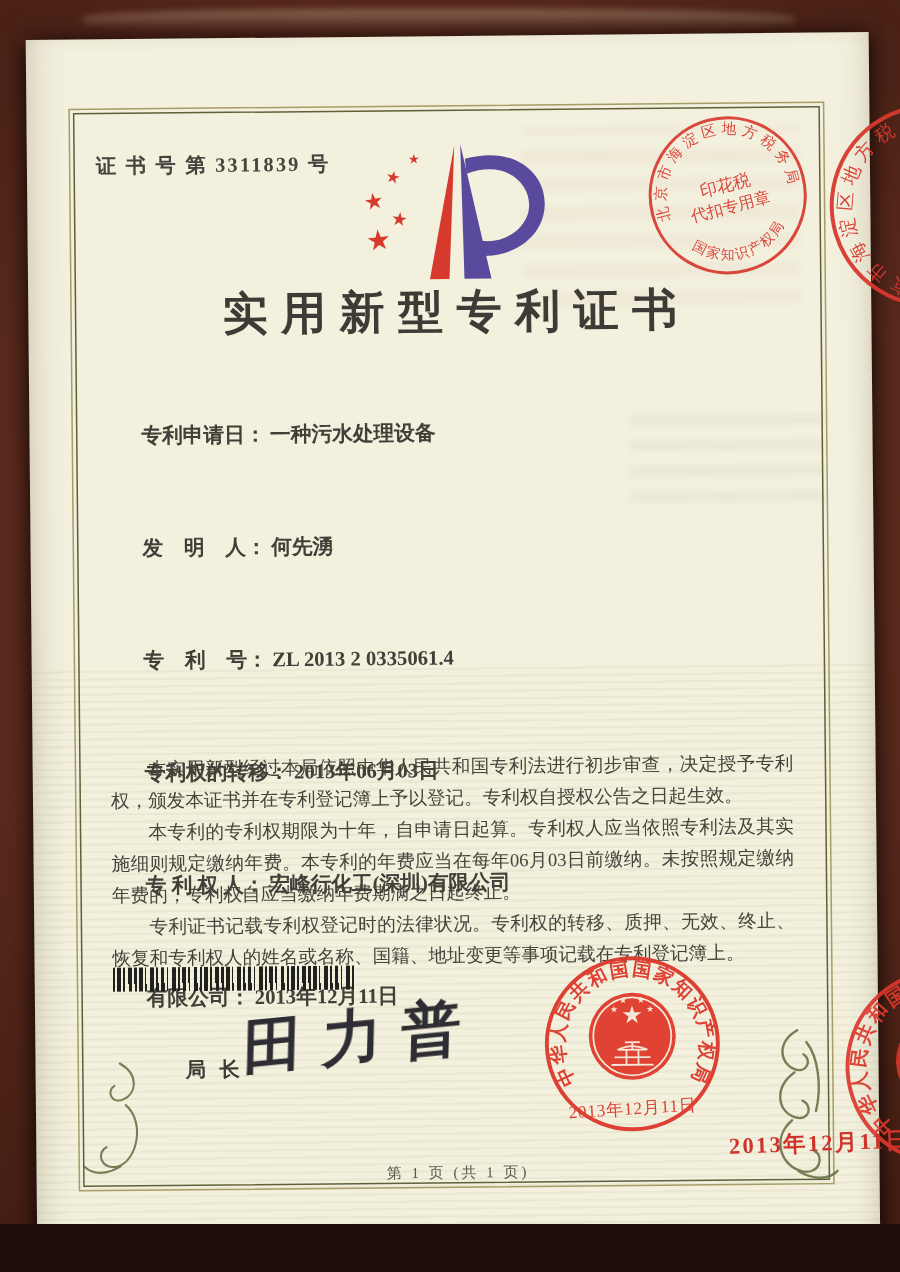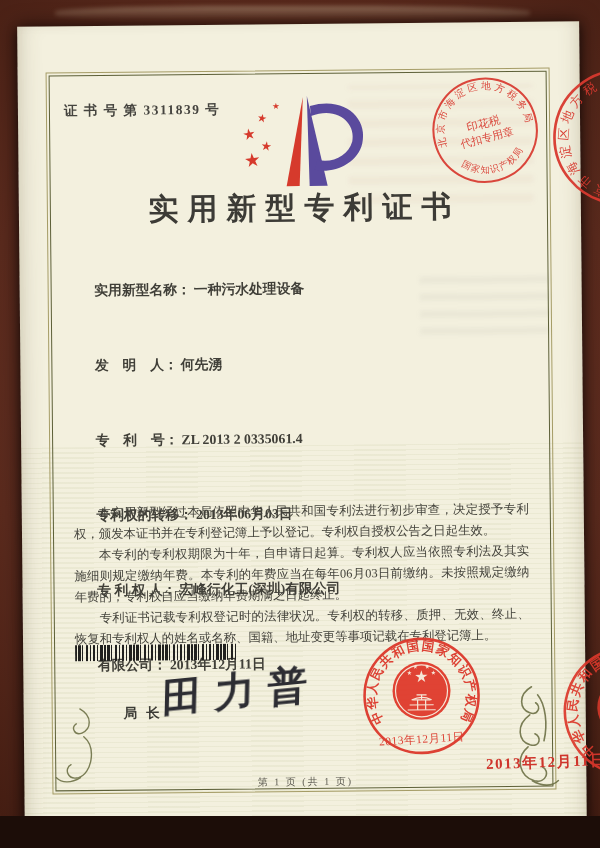--- a/index.html
+++ b/index.html
@@ -115,21 +115,21 @@
         <textPath href="#ts-bot" startOffset="50%" text-anchor="middle">国家知识产权局</textPath>
       </text>
       <text x="60" y="57" text-anchor="middle" font-size="11" fill="#d8392f">印花税</text>
       <text x="60" y="71" text-anchor="middle" font-size="10.5" fill="#d8392f">代扣专用章</text>
     </svg>
 
     <div class="title">实用新型专利证书</div>
 
     <div class="fields">
       <div class="field-row">
-        <span class="f-label">实用新型名称：</span><span class="f-value">一种污水处理设备</span>
+        <span class="f-label">专利申请日：</span><span class="f-value">一种污水处理设备</span>
       </div>
       <div class="field-row">
         <span class="f-label">发　明　人：</span><span class="f-value">何先湧</span>
       </div>
       <div class="field-row">
         <span class="f-label">专　利　号：</span><span class="f-value">ZL 2013 2 0335061.4</span>
       </div>
       <div class="field-row">
         <span class="f-label">专利权的转移：</span><span class="f-value">2013年06月03日</span>
       </div>

